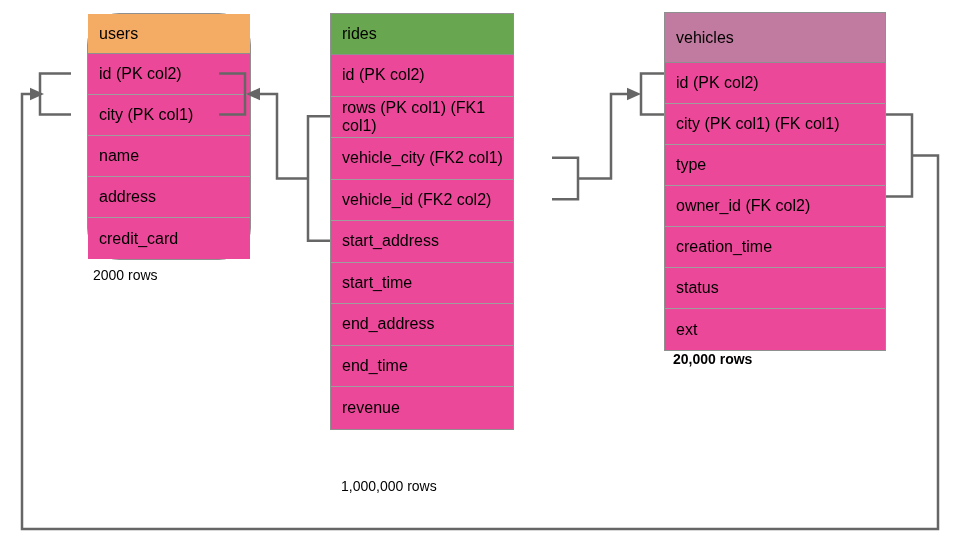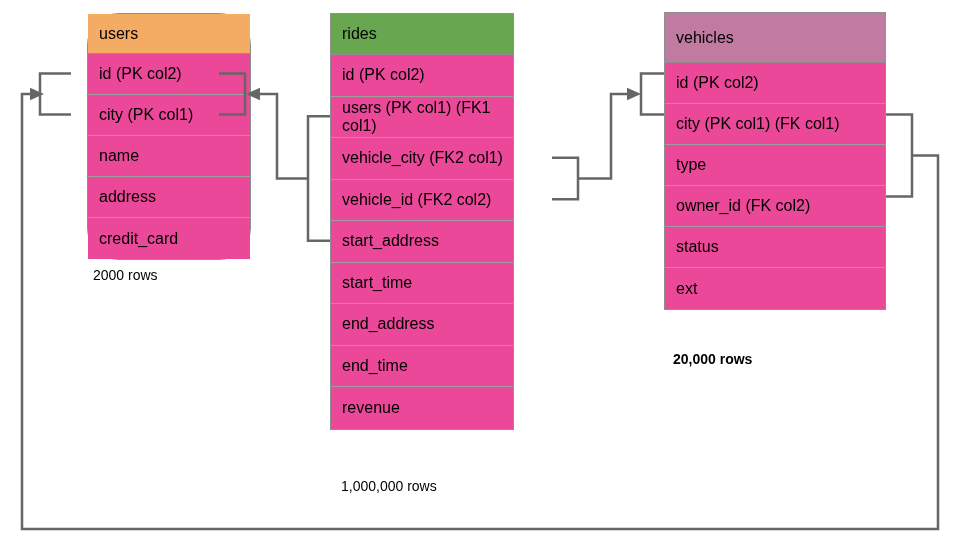--- a/index.html
+++ b/index.html
@@ -83,37 +83,38 @@
   <div class="trow">city (PK col1)</div>
   <div class="trow">name</div>
   <div class="trow">address</div>
   <div class="trow">credit_card</div>
 </div>
 <div class="row-count rc-users">2000 rows</div>
 
 <div class="db-table t-rides">
   <div class="thead">rides</div>
   <div class="trow">id (PK col2)</div>
-  <div class="trow">users (PK col1) (FK1 col1)</div>
+  <div class="trow">rows (PK col1) (FK1 col1)</div>
   <div class="trow">vehicle_city (FK2 col1)</div>
   <div class="trow">vehicle_id (FK2 col2)</div>
   <div class="trow">start_address</div>
   <div class="trow">start_time</div>
   <div class="trow">end_address</div>
   <div class="trow">end_time</div>
   <div class="trow">revenue</div>
 </div>
 <div class="row-count rc-rides">1,000,000 rows</div>
 
 <div class="db-table t-vehicles">
   <div class="thead">vehicles</div>
   <div class="trow">id (PK col2)</div>
   <div class="trow">city (PK col1) (FK col1)</div>
   <div class="trow">type</div>
   <div class="trow">owner_id (FK col2)</div>
+  <div class="trow">creation_time</div>
   <div class="trow">status</div>
   <div class="trow">ext</div>
 </div>
 <div class="row-count rc-vehicles">20,000 rows</div>
 
 <svg class="connectors" viewBox="0 0 960 540" xmlns="http://www.w3.org/2000/svg">
 
   <g>
     <path d="M330 116.3 L308 116.3 L308 240.8 L330 240.8"></path>
     <path d="M308 178.5 L277 178.5 L277 94 L260 94"></path>

